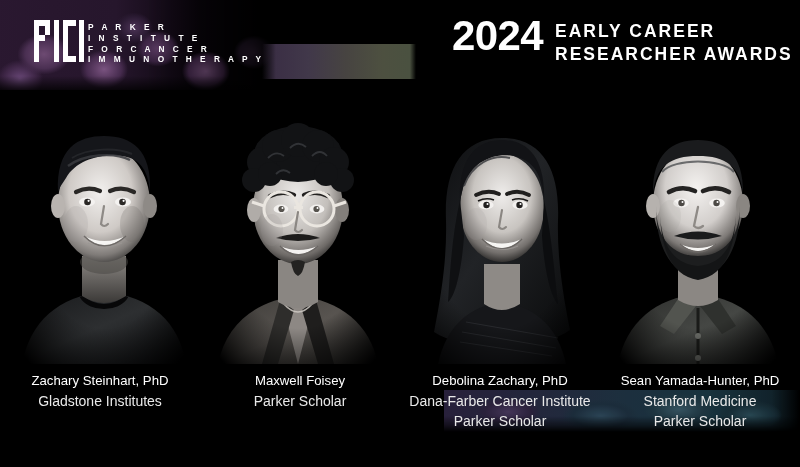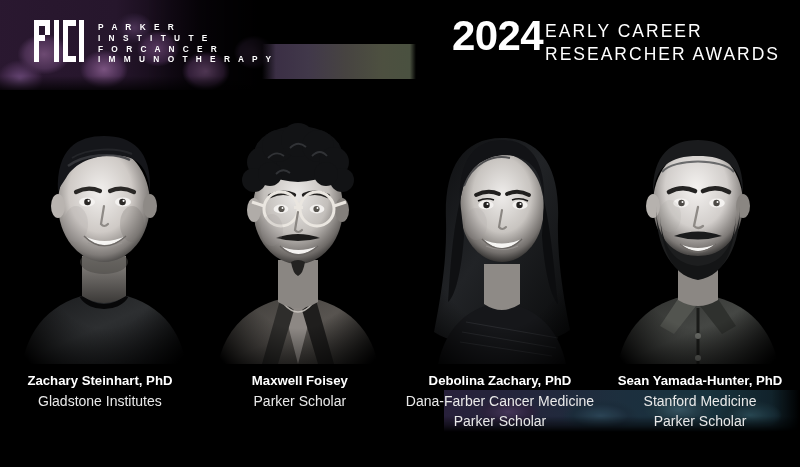--- a/index.html
+++ b/index.html
@@ -59,21 +59,21 @@
       linear-gradient(90deg, #2c2340 0%, #262b42 26%, #1f3444 52%, #1b3844 74%, #13262f 92%, rgba(8,16,22,0) 100%);
     -webkit-mask-image:linear-gradient(180deg,#000 0%,#000 62%,rgba(0,0,0,0.45) 86%,rgba(0,0,0,0) 100%);
     mask-image:linear-gradient(180deg,#000 0%,#000 62%,rgba(0,0,0,0.45) 86%,rgba(0,0,0,0) 100%);
     filter:blur(0.6px);
     opacity:.92;
   }
 
   
   .logo-lockup {
     position:absolute; left:34px; top:20px;
-    display:flex; align-items:flex-start; gap:14px; z-index:6;
+    display:flex; align-items:flex-start; gap:4px; z-index:6;
   }
   .logo-mark { width:50px; height:42px; display:block; }
   .logo-words {
     display:flex; flex-direction:column; gap:2.5px;
     padding-top:3px;
   }
   .logo-words span {
     color:#fff; font-size:8.3px; font-weight:700;
     letter-spacing:3.0px; line-height:1; white-space:nowrap;
   }
@@ -81,39 +81,39 @@
   .headline {
     position:absolute; left:452px; top:16px; z-index:6;
     display:flex; align-items:flex-start; gap:2px;
   }
   .headline-year {
     color:#fff; font-size:42px; font-weight:700;
     letter-spacing:-0.6px; line-height:0.95;
   }
   .headline-title { display:flex; flex-direction:column; padding-top:4px; }
   .headline-title span {
-    color:#fff; font-size:17.5px; font-weight:400;
-    letter-spacing:2.0px; line-height:1.33; white-space:nowrap;
+    color:#fff; font-size:17.5px; font-weight:700;
+    letter-spacing:2.0px; line-height:1.33; white-space:nowrap;margin-left:10px;
   }
 
   
   .portrait-row {
     position:absolute; left:0; top:96px; width:800px; height:268px; z-index:3;
   }
   .portrait { position:absolute; top:0; height:268px; }
   .portrait svg { display:block; width:100%; height:100%; }
 
   
   .captions {
     position:absolute; left:0; top:372px; width:800px; z-index:7;
     display:flex;
   }
   .caption { flex:1 1 0; text-align:center; padding:0 6px; }
   .caption .nm {
-    color:#fff; font-size:13.2px; font-weight:700;
+    color:#fff; font-size:13.2px; font-weight:400;
     line-height:1.42; white-space:nowrap;
   }
   .caption .af {
     color:#e9e9e9; font-size:14px; font-weight:400;
     line-height:1.45; white-space:nowrap;
   }
 </style>
 </head>
 <body>
 
@@ -440,21 +440,21 @@
     <div class="caption">
       <div class="nm">Zachary Steinhart, PhD</div>
       <div class="af">Gladstone Institutes</div>
     </div>
     <div class="caption">
       <div class="nm">Maxwell Foisey</div>
       <div class="af">Parker Scholar</div>
     </div>
     <div class="caption">
       <div class="nm">Debolina Zachary, PhD</div>
-      <div class="af">Dana-Farber Cancer Medicine</div>
+      <div class="af">Dana-Farber Cancer Institute</div>
       <div class="af">Parker Scholar</div>
     </div>
     <div class="caption">
       <div class="nm">Sean Yamada-Hunter, PhD</div>
       <div class="af">Stanford Medicine</div>
       <div class="af">Parker Scholar</div>
     </div>
   </div>
 
 </div>

